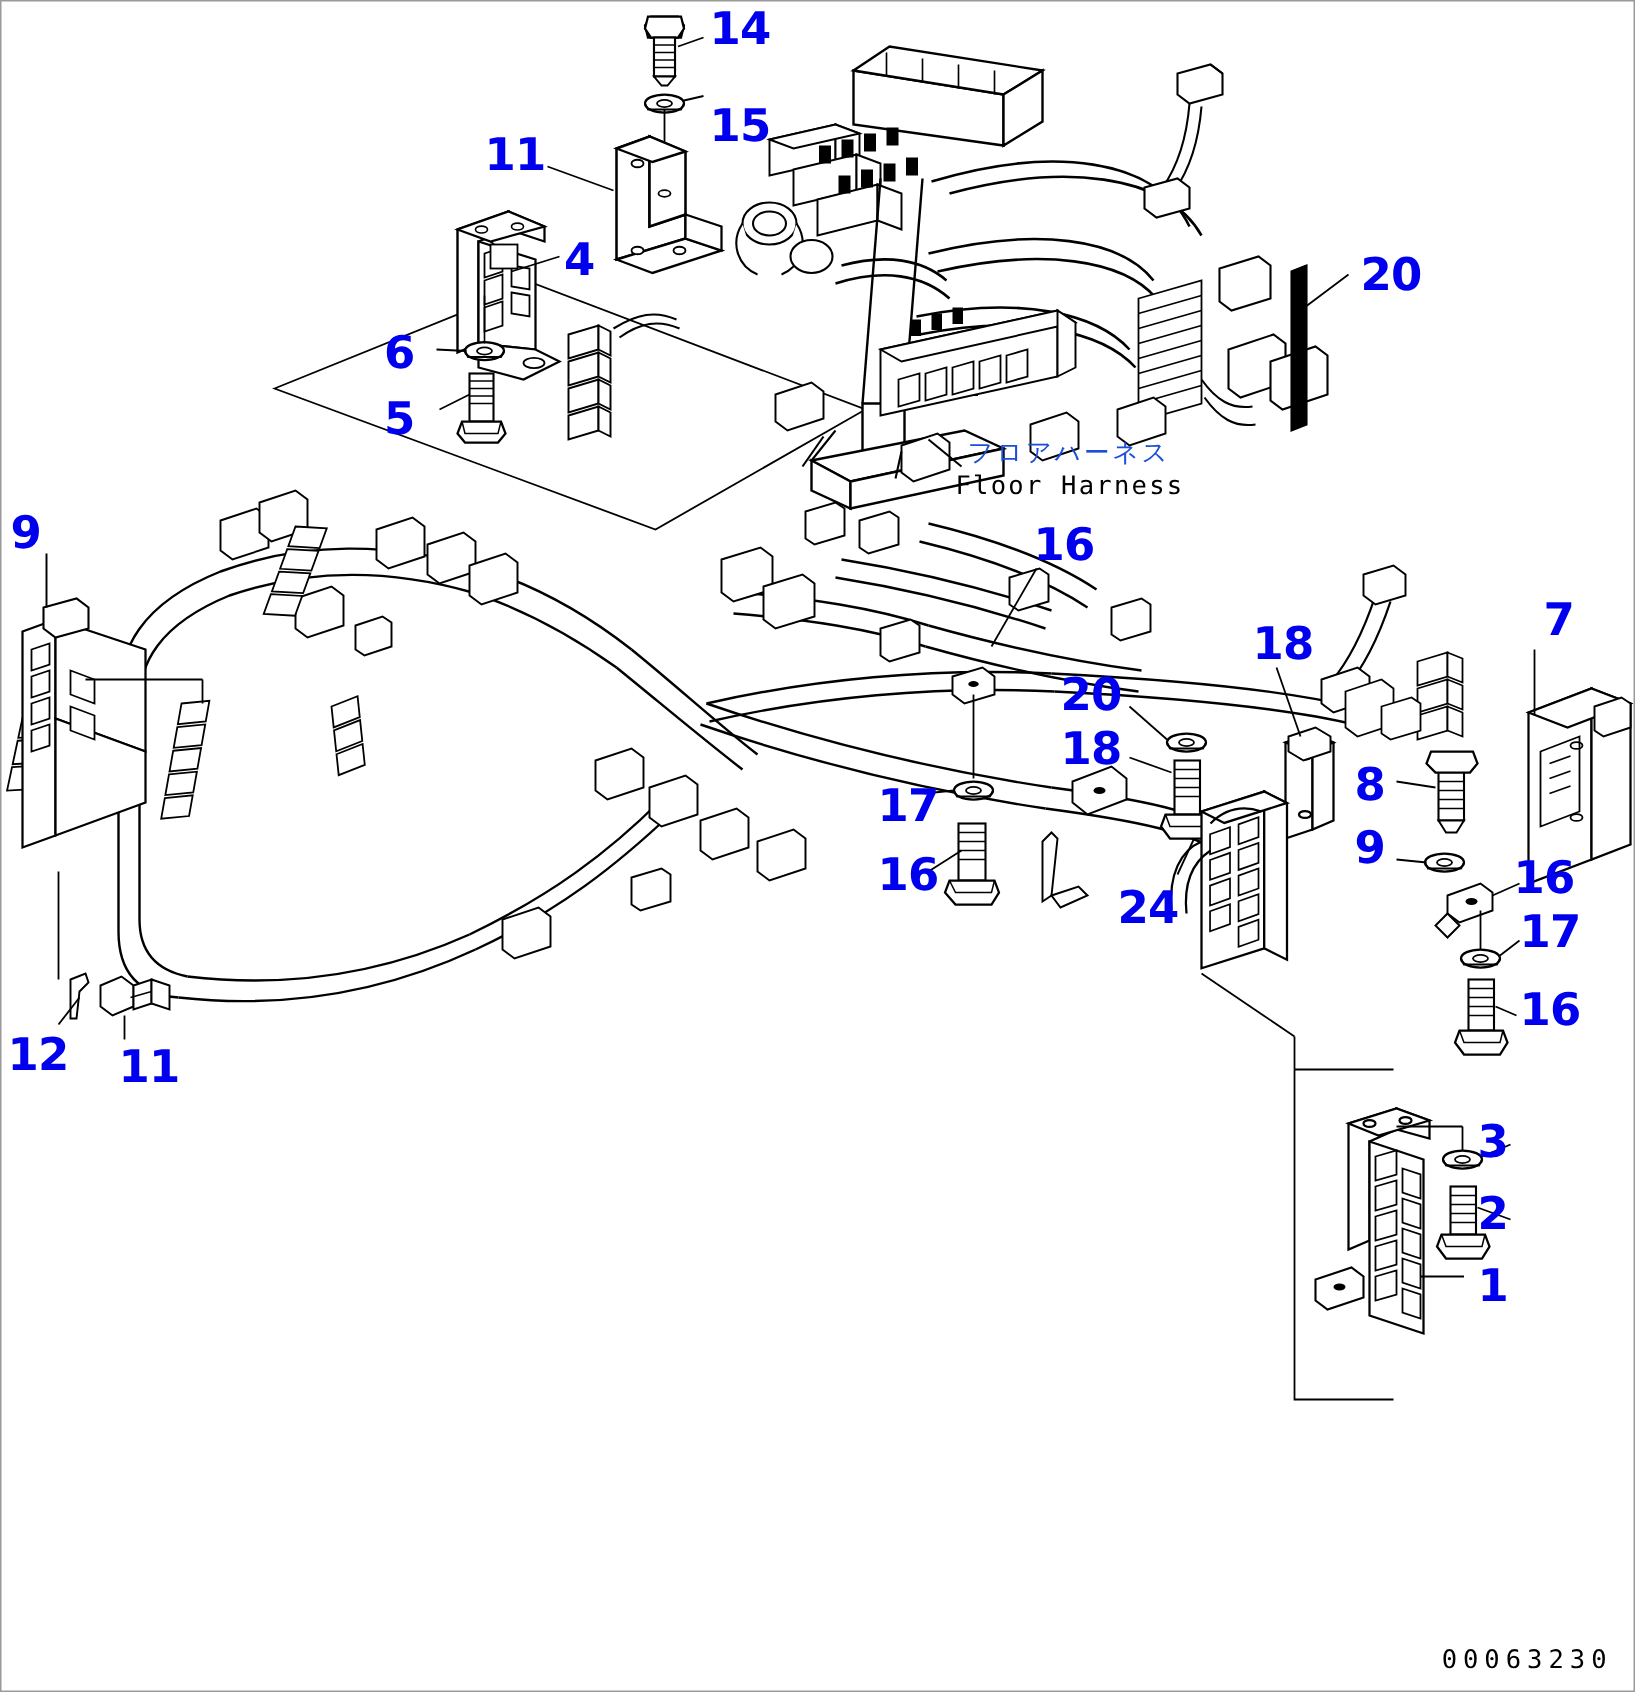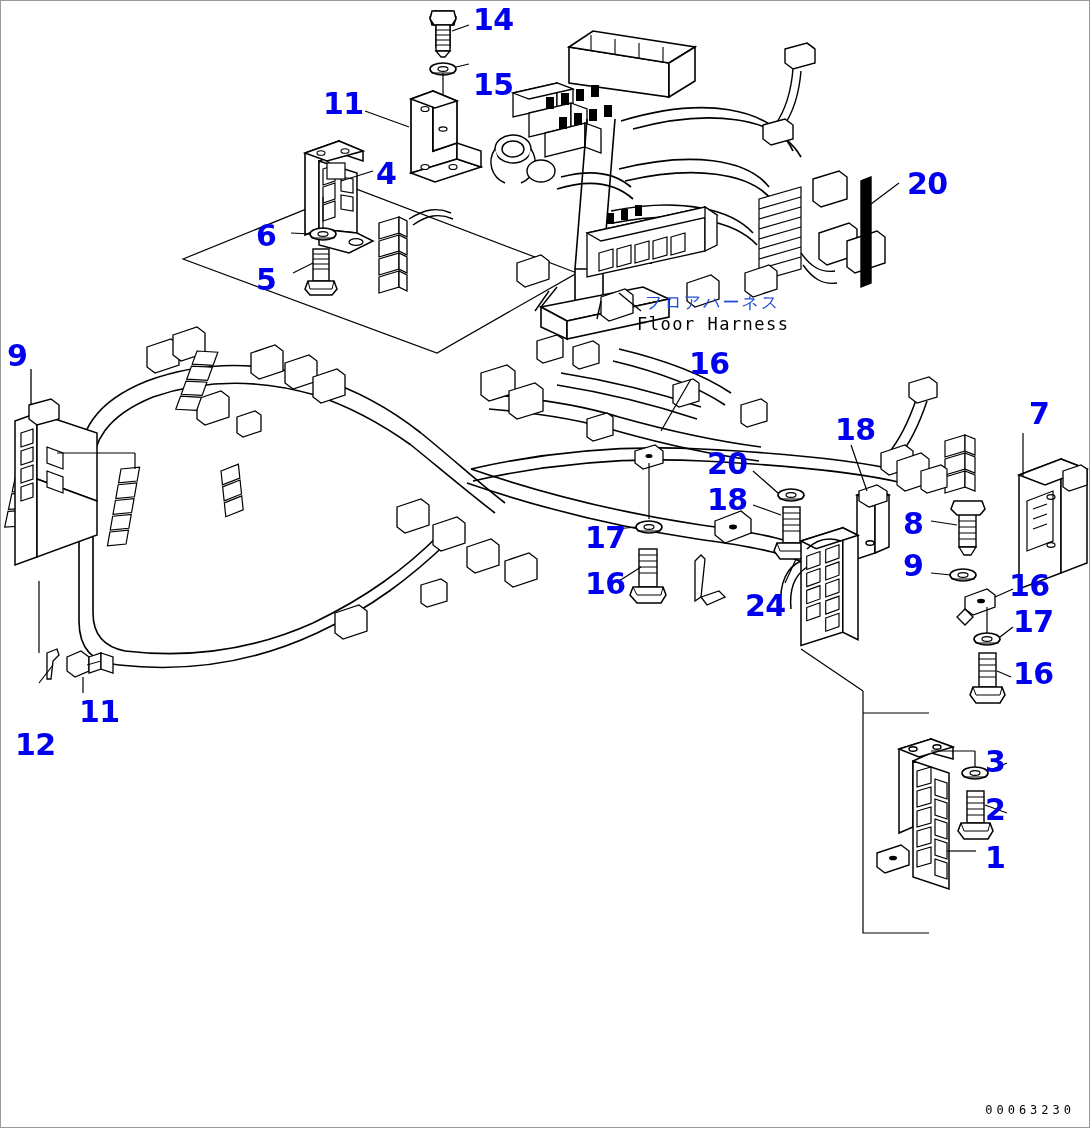--- a/index.html
+++ b/index.html
@@ -41,21 +41,21 @@
     font-size:17px;
     line-height:1.15;
     letter-spacing:1.5px;
     white-space:nowrap;
   }
   .drawing-no{
     position:absolute;
     right:14px;bottom:10px;
     color:#000000;
     font-family:"DejaVu Sans Mono","Liberation Mono",monospace;
-    font-size:12px;
+    font-size:17px;
     letter-spacing:4px;
     white-space:nowrap;
   }
 </style>
 </head>
 <body>
 
 <div id="page">
 
   <svg id="art" viewBox="0 0 1090 1128" xmlns="http://www.w3.org/2000/svg">
@@ -657,21 +657,21 @@
   <div class="callout" style="left:706px;top:448px;">20</div>
   <div class="callout" style="left:706px;top:484px;">18</div>
   <div class="callout" style="left:902px;top:508px;">8</div>
   <div class="callout" style="left:902px;top:550px;">9</div>
   <div class="callout" style="left:584px;top:522px;">17</div>
   <div class="callout" style="left:584px;top:568px;">16</div>
   <div class="callout" style="left:1008px;top:570px;">16</div>
   <div class="callout" style="left:744px;top:590px;">24</div>
   <div class="callout" style="left:1012px;top:606px;">17</div>
   <div class="callout" style="left:1012px;top:658px;">16</div>
-  <div class="callout" style="left:14px;top:688px;margin-top:41px;">12</div>
+  <div class="callout" style="left:4px;top:688px;">12</div>
   <div class="callout" style="left:62px;top:696px;margin-left:16px;">11</div>
   <div class="callout" style="left:984px;top:746px;">3</div>
   <div class="callout" style="left:984px;top:794px;">2</div>
   <div class="callout" style="left:984px;top:842px;">1</div>
 
   <div class="drawing-no">00063230</div>
 
 </div>
 
 </body></html>

